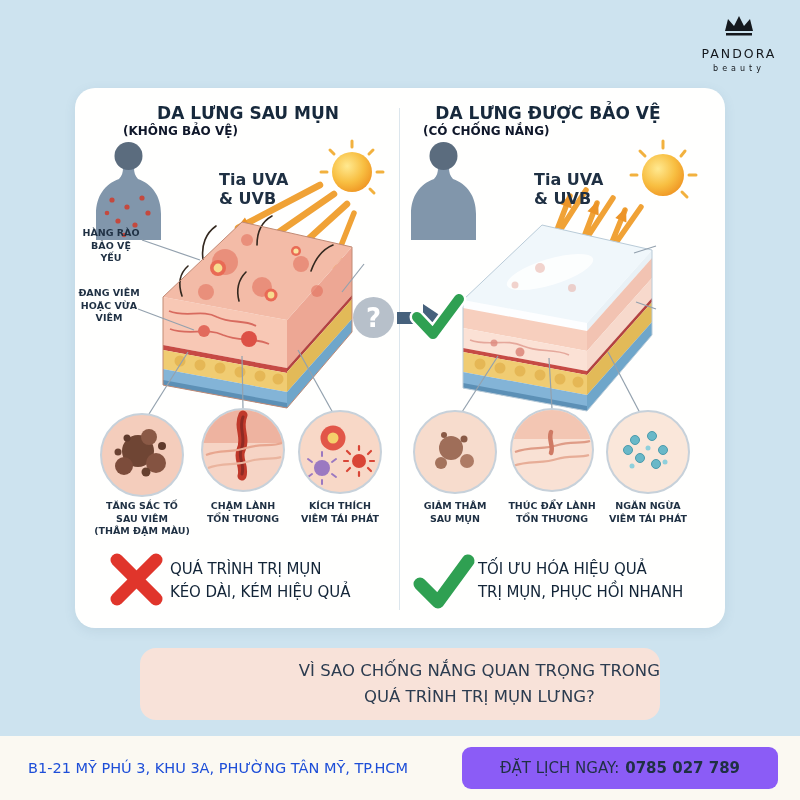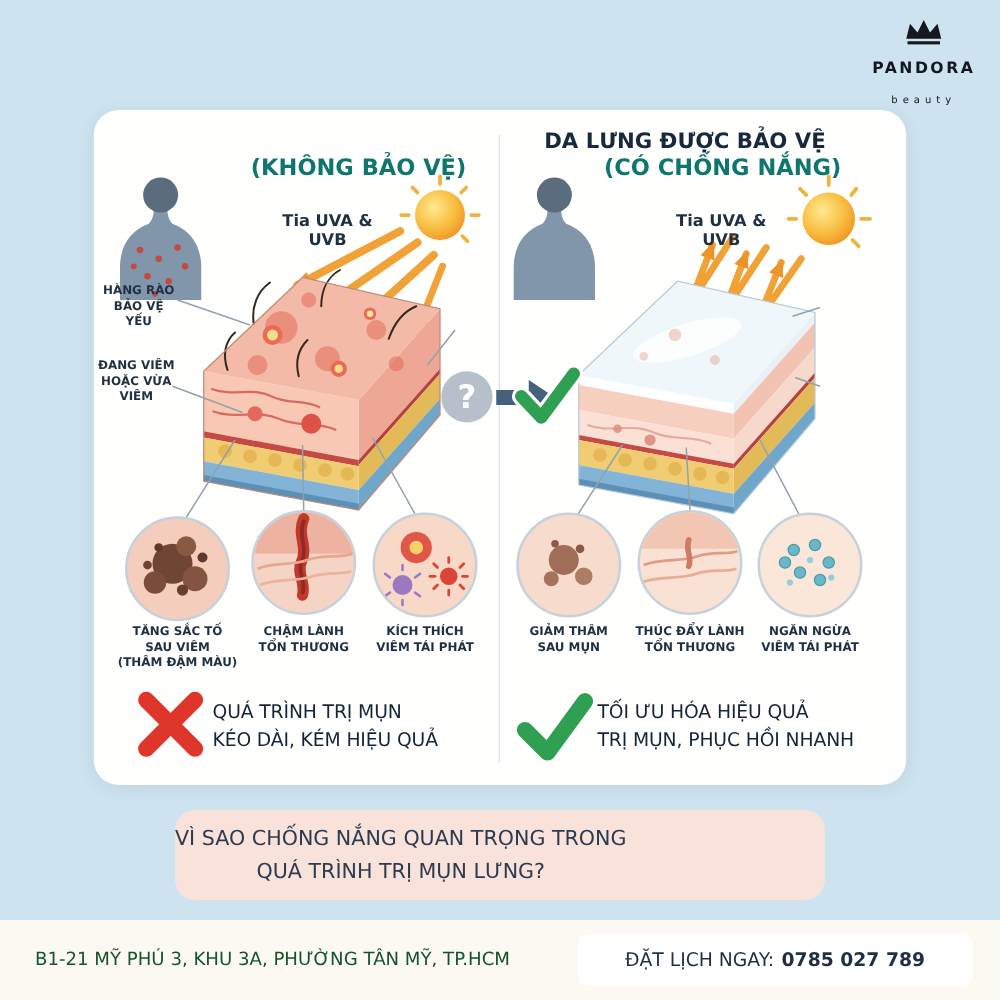--- a/index.html
+++ b/index.html
@@ -3,35 +3,35 @@
 <meta charset="utf-8">
 <style>
   html,body{margin:0;padding:0}
   body{width:800px;height:800px;background:#cde3ef;font-family:"DejaVu Sans","Liberation Sans",sans-serif}
   .stage{position:relative;width:800px;height:800px;background:#cde3ef;overflow:hidden;color:#1e2e40}
   .abs{position:absolute}
   .card{left:75px;top:88px;width:650px;height:540px;background:#fffffe;border-radius:20px;box-shadow:0 3px 12px rgba(70,100,130,.10)}
   .divider{left:399px;top:108px;width:1px;height:502px;background:#dce6ed}
   .art{left:0;top:0;pointer-events:none}
   .title{font-weight:bold;color:#17293c;text-align:center;font-size:17px;line-height:1.2}
-  .subtitle{font-weight:bold;color:#0f766e;text-align:right;font-size:18px}
+  .subtitle{font-weight:bold;color:#0f172a;text-align:left;font-size:12px}
   .lbl{font-weight:bold;color:#1f3043;text-align:center;font-size:9.5px;line-height:1.32;white-space:pre-line}
   .boxed{background:#ffffff;border-radius:6px;padding:2px 2px}
-  .uvlbl{font-weight:bold;color:#1f3043;text-align:center;font-size:13px}
+  .uvlbl{font-weight:bold;color:#1f3043;text-align:left;font-size:16px}
   .qmark{left:353px;top:297px;width:41px;height:41px;border-radius:50%;background:#b7c0ca;color:#fff;font-size:26px;font-weight:bold;display:flex;align-items:center;justify-content:center}
   .verdict{font-weight:normal;color:#132538;font-size:15px;line-height:1.5;white-space:pre-line;letter-spacing:-0.1px}
-  .banner{left:140px;top:648px;width:520px;height:72px;background:#f8e2d9;border-radius:16px;display:flex;align-items:center;justify-content:flex-start}
+  .banner{left:140px;top:648px;width:520px;height:72px;background:#f8e2d9;border-radius:16px;display:flex;align-items:center;justify-content:flex-end}
   .banner-text{text-align:center;font-size:16.5px;color:#2c3c50;line-height:1.6;white-space:pre-line}
   .footer{left:0;top:736px;width:800px;height:64px;background:#fbf9f2;display:flex;align-items:center}
-  .address{margin-left:28px;font-size:14.5px;color:#14532d}
-  .cta{position:absolute;right:22px;top:747px;width:316px;height:42px;background:#ffffff;border-radius:9px;display:flex;align-items:center;justify-content:center;font-size:15px;color:#1f3043;cursor:pointer}
+  .address{margin-left:28px;font-size:14.5px;color:#1d4ed8}
+  .cta{position:absolute;right:22px;top:747px;width:316px;height:42px;background:#8b5cf6;border-radius:9px;display:flex;align-items:center;justify-content:center;font-size:15px;color:#1f3043;cursor:pointer}
   .cta b{margin-left:6px}
   .logo{left:694px;top:14px;width:90px;text-align:center;color:#14181d}
-  .logo-name{font-size:12.5px;font-weight:bold;letter-spacing:2px;margin-top:2px}
-  .logo-tag{font-size:8px;letter-spacing:4px;margin-top:14px}
+  .logo-name{font-size:12.5px;font-weight:normal;letter-spacing:2px;margin-top:2px}
+  .logo-tag{font-size:8px;letter-spacing:4px;margin-top:3px}
 </style>
 </head>
 <body>
 
 <div class="stage">
 
   <div class="abs card"></div>
   <div class="abs divider"></div>
 
   <svg class="abs art" width="800" height="800" viewBox="0 0 800 800">
@@ -322,20 +322,21 @@
 
   <div class="abs logo">
     <svg width="34" height="26" viewBox="0 0 34 26">
       <path d="M3,17 L6,5 L12,12 L17,2 L22,12 L28,5 L31,17 Z" fill="#15191e"></path>
       <rect x="4" y="19" width="26" height="2.5" fill="#15191e"></rect>
     </svg>
     <div class="logo-name">PANDORA</div>
     <div class="logo-tag">beauty</div>
   </div>
 
+  <div class="abs title" style="left:123px;top:103px;width:250px">DA LƯNG SAU MỤN</div>
   <div class="abs subtitle" style="left:123px;top:124px;width:250px">(KHÔNG BẢO VỆ)</div>
   <div class="abs title" style="left:423px;top:103px;width:250px">DA LƯNG ĐƯỢC BẢO VỆ</div>
   <div class="abs subtitle" style="left:423px;top:124px;width:250px">(CÓ CHỐNG NẮNG)</div>
 
   <div class="abs uvlbl" style="left:219px;top:170px;width:86px">Tia UVA &amp; UVB</div>
   <div class="abs uvlbl" style="left:534px;top:170px;width:86px">Tia UVA &amp; UVB</div>
 
   <div class="abs lbl" style="left:80px;top:227px;width:62px">HÀNG RÀO
 BẢO VỆ YẾU</div>
   <div class="abs lbl" style="left:78px;top:287px;width:62px">ĐANG VIÊM

